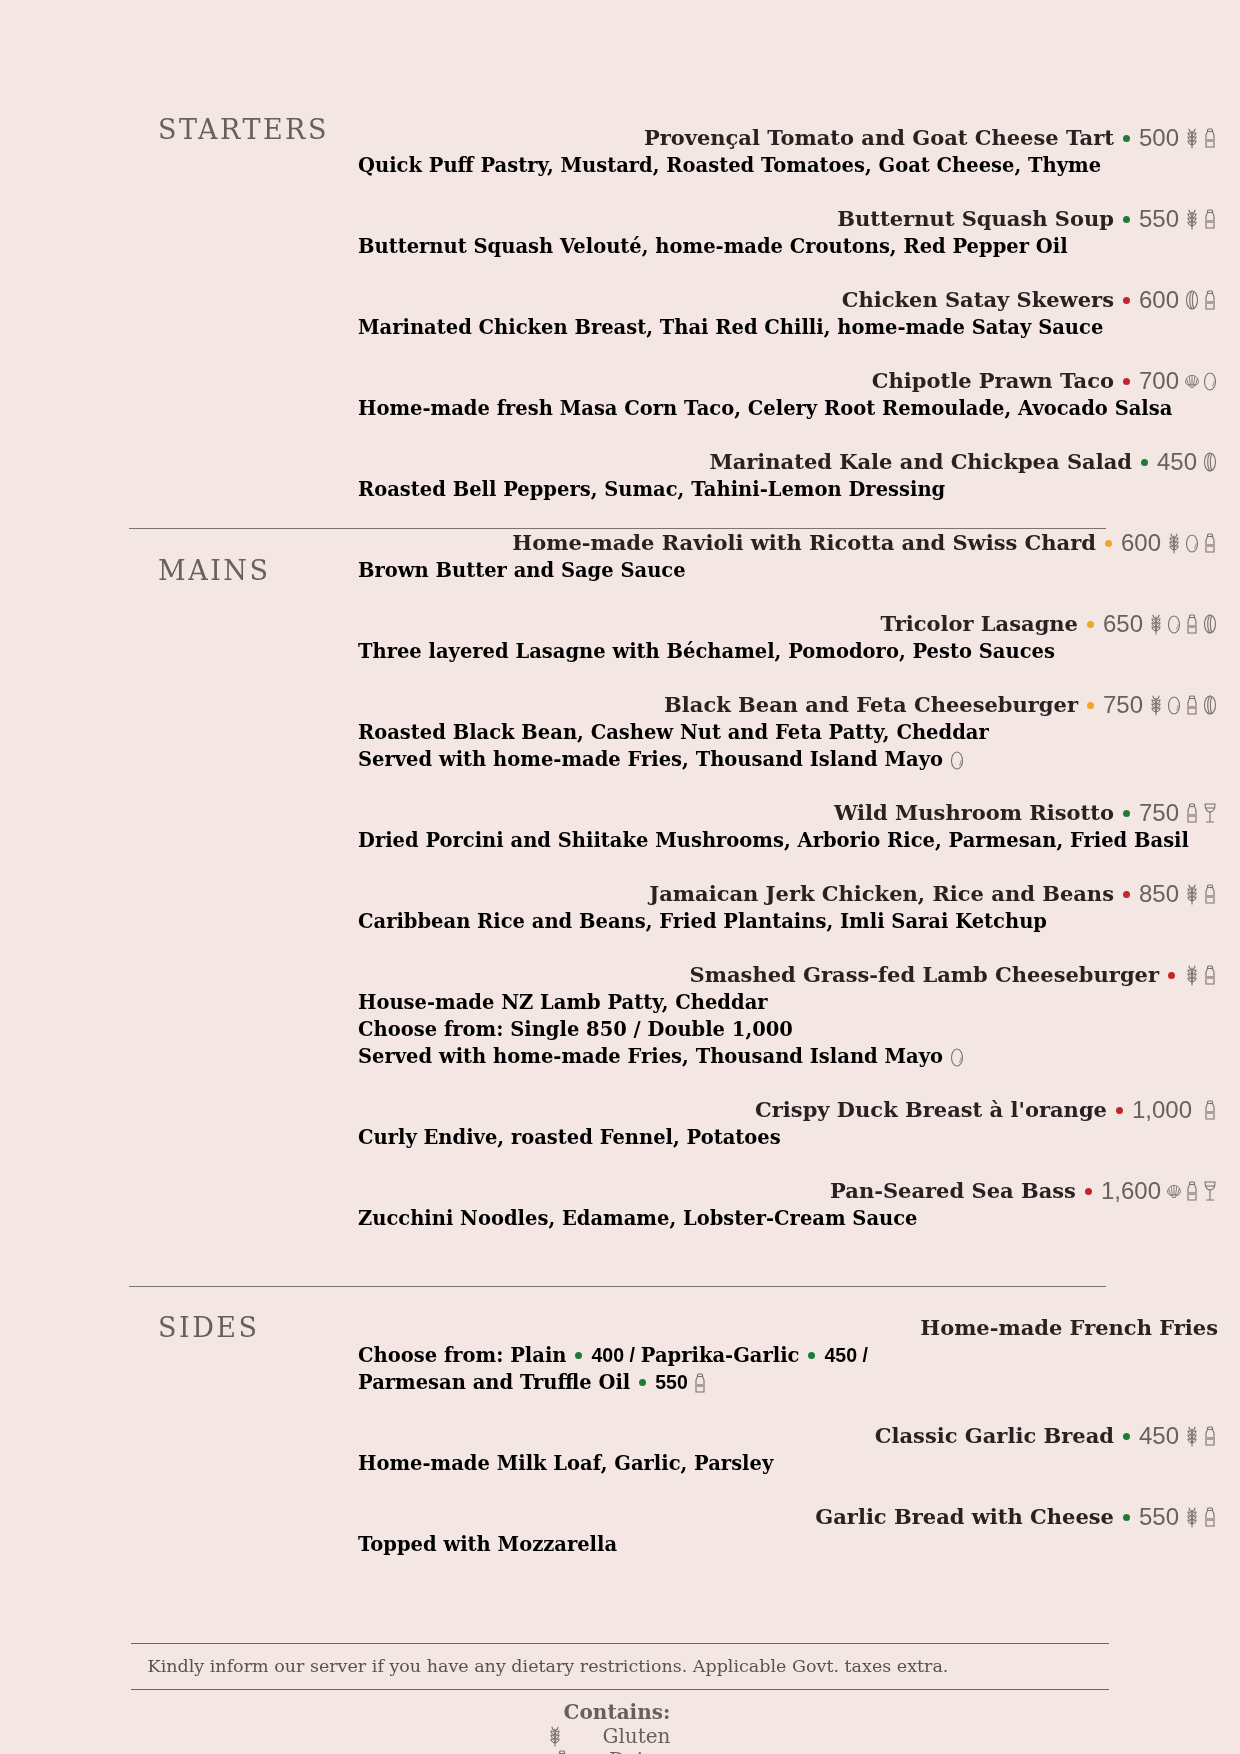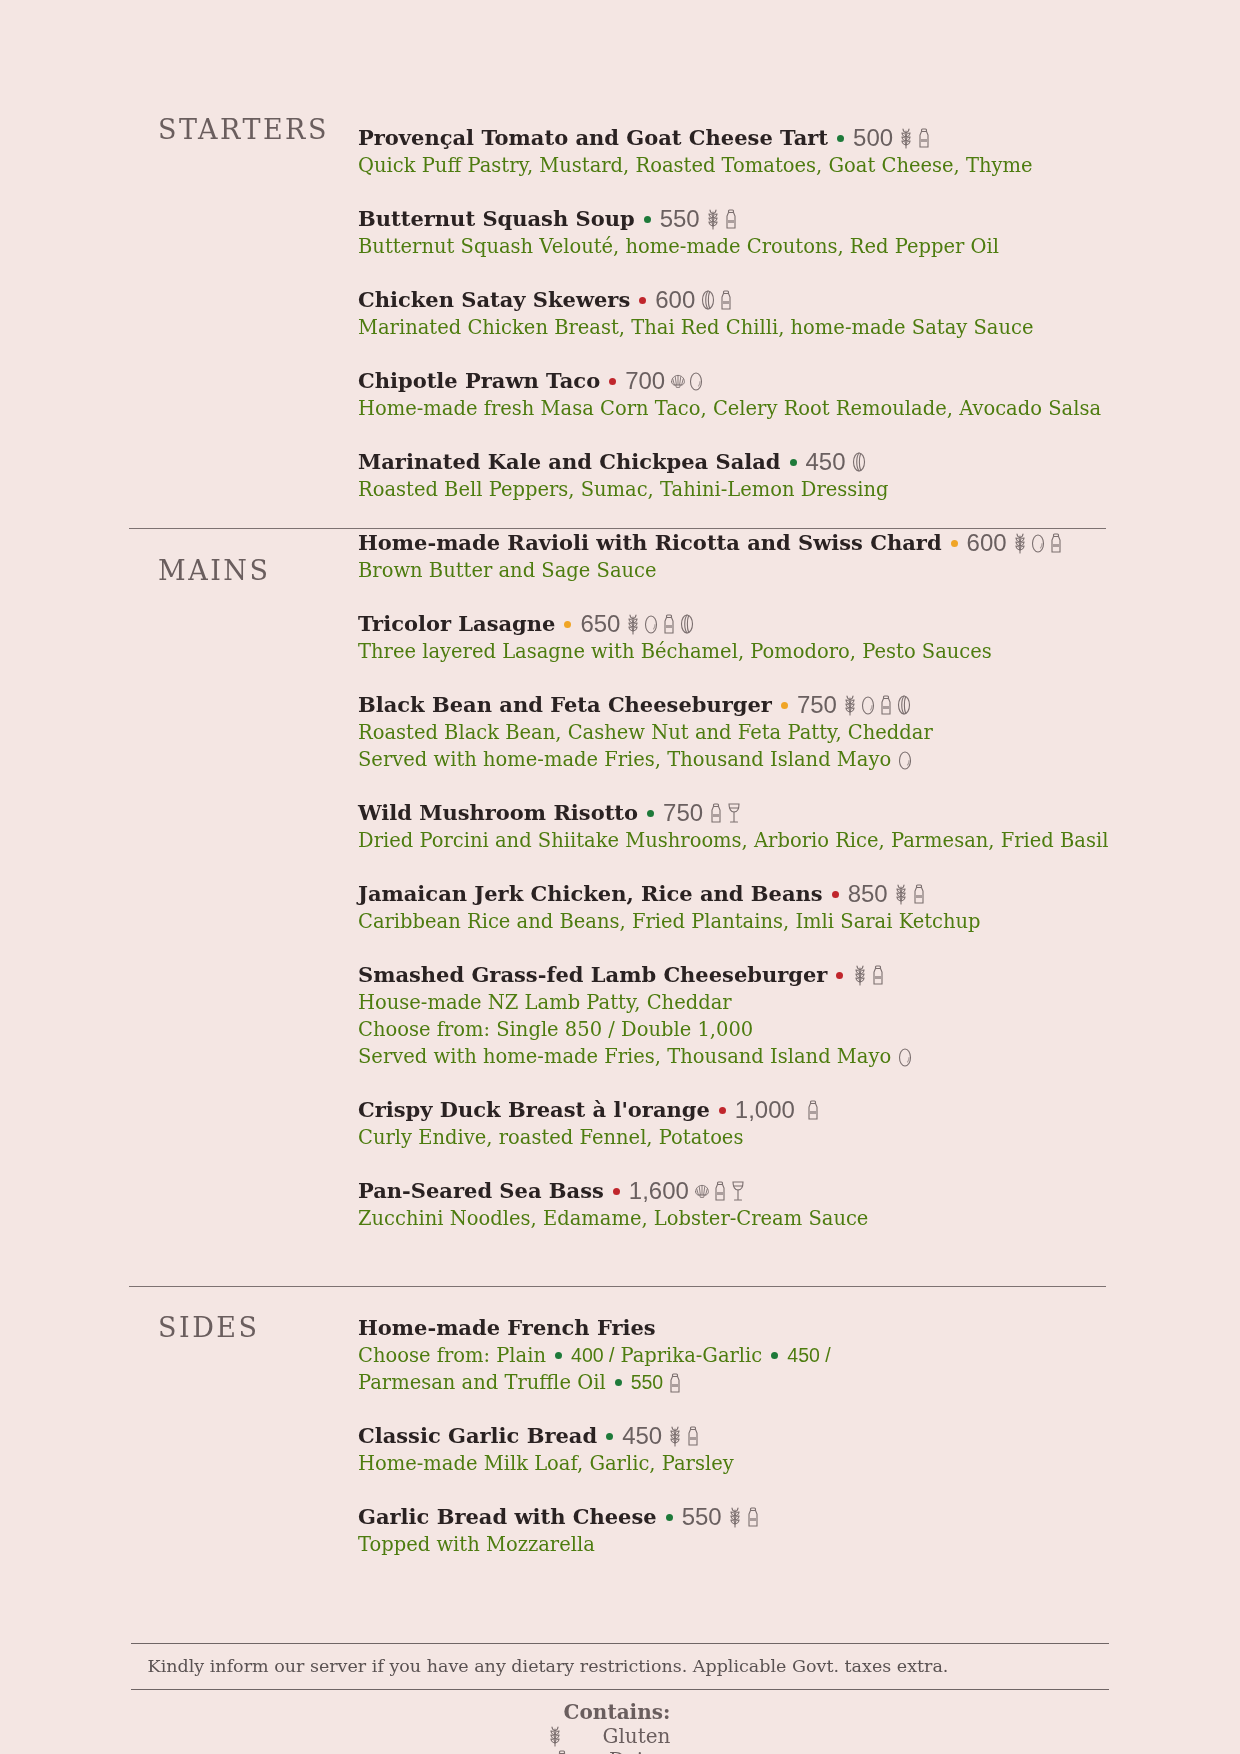--- a/index.html
+++ b/index.html
@@ -7,28 +7,28 @@
     width:1240px; height:1754px; background:#f4e6e3; position:relative;
     font-family:"Liberation Serif","DejaVu Serif",serif; color:#2a2222; overflow:hidden;
   }
   .section { position:absolute; left:0; width:1240px; }
   .sec-title {
     position:absolute; left:158px; font-size:27px; letter-spacing:2.5px;
     color:#6a5e5e; font-family:"DejaVu Serif",serif; font-weight:normal;
   }
   .items { position:absolute; left:358px; width:860px; }
   .item { margin-bottom:27px; }
-  .name-line { font-size:23px; line-height:28px; white-space:nowrap; display:flex; align-items:center; }
+  .name-line { font-size:23px; line-height:28px; white-space:nowrap; display:flex; align-items:center;justify-content:flex-end; }
   .dish { font-weight:bold; color:#2a2222; font-family:"DejaVu Serif",serif; font-size:21px; }
   .dot { display:inline-block; width:7px; height:7px; border-radius:50%; margin:0 9px 0 9px; }
   .dot.veg { background:#1e7a3a; }
   .dot.nonveg { background:#c0262c; }
   .dot.egg { background:#f0a526; }
   .price { font-family:"Liberation Sans","DejaVu Sans",sans-serif; font-size:24px; color:#6a6060; margin-right:5px; }
-  .desc { font-size:21px; line-height:27px; color:#4d7c0f; font-family:"DejaVu Serif",serif; font-size:19.5px; white-space:nowrap; display:flex; align-items:center; }
+  .desc { font-size:21px; line-height:27px; color:#000000; font-family:"DejaVu Serif",serif; font-size:19.5px; white-space:nowrap; display:flex; align-items:center;font-weight:bold; }
   .icons { display:inline-flex; align-items:center; gap:2px; }
   .ic { display:inline-block; width:16px; height:22px; }
   .ic svg { width:16px; height:22px; display:block; }
   .rule { position:absolute; left:129px; width:977px; height:0; border-top:1.5px solid #7d7272; }
   .footer-rule { position:absolute; left:131px; width:978px; border-top:1.5px solid #6f6565; }
   .note {
     position:absolute; top:1656px; left:0; width:1096px; text-align:center;
     font-size:17.5px; color:#5a5252; font-family:"DejaVu Serif",serif;
   }
   .legend {

